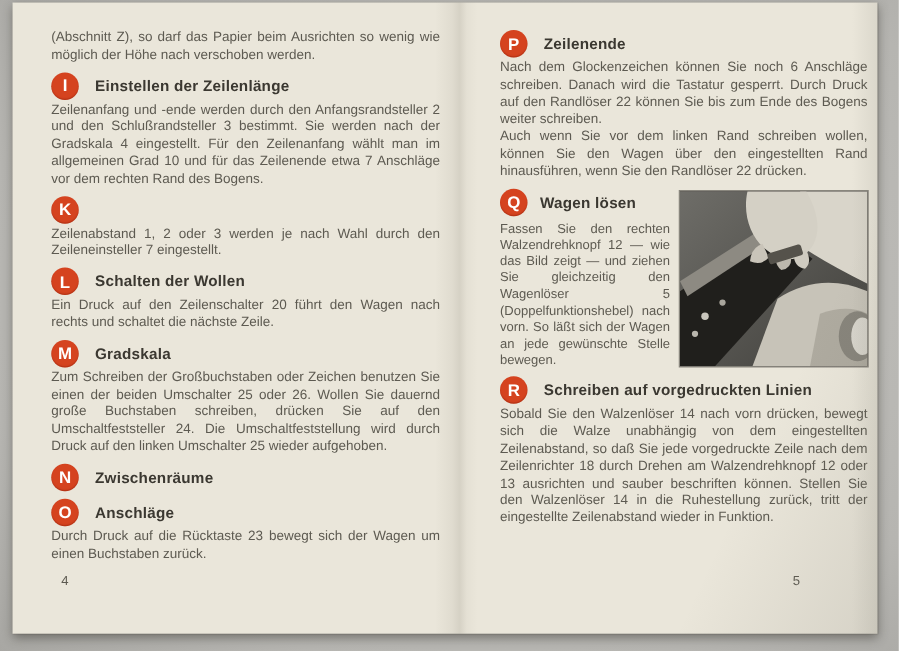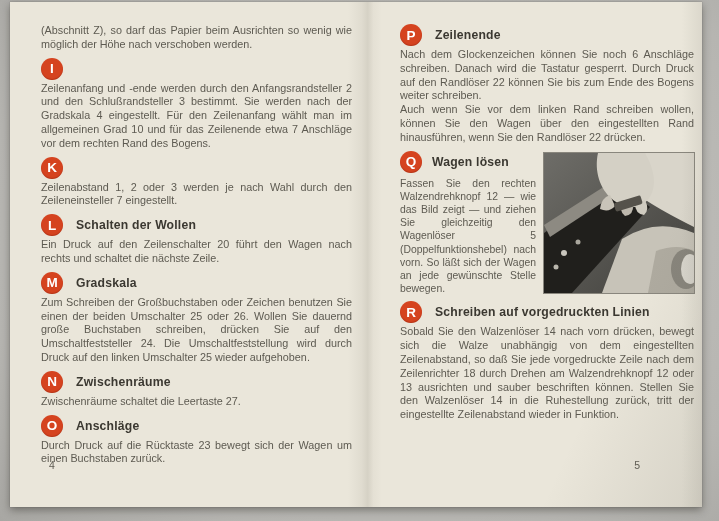--- a/index.html
+++ b/index.html
@@ -66,20 +66,21 @@
 <div class="book">
 
   <div class="page page-left">
     <p class="intro">(Abschnitt Z), so darf das Papier beim Ausrichten so wenig wie möglich der Höhe nach verschoben werden.</p>
 
     <section>
       <div class="sec-head">
         <span class="badge">
             <span>I</span>
           </span>
+        <h3 class="sec-title">Einstellen der Zeilenlänge</h3>
       </div>
       <p class="body">Zeilenanfang und -ende werden durch den Anfangsrandsteller 2 und den Schlußrandsteller 3 bestimmt. Sie werden nach der Gradskala 4 eingestellt. Für den Zeilenanfang wählt man im allgemeinen Grad 10 und für das Zeilenende etwa 7 Anschläge vor dem rechten Rand des Bogens.</p>
     </section>
 
     <section>
       <div class="sec-head">
         <span class="badge">
             <span>K</span>
           </span>
       </div>
@@ -106,21 +107,20 @@
       <p class="body">Zum Schreiben der Großbuchstaben oder Zeichen benutzen Sie einen der beiden Umschalter 25 oder 26. Wollen Sie dauernd große Buchstaben schreiben, drücken Sie auf den Umschaltfeststeller 24. Die Umschaltfeststellung wird durch Druck auf den linken Umschalter 25 wieder aufgehoben.</p>
     </section>
 
     <section>
       <div class="sec-head">
         <span class="badge">
             <span>N</span>
           </span>
         <h3 class="sec-title">Zwischenräume</h3>
       </div>
-      <p class="body">Zwischenräume schaltet die Leertaste 27.</p>
     </section>
 
     <section>
       <div class="sec-head">
         <span class="badge">
             <span>O</span>
           </span>
         <h3 class="sec-title">Anschläge</h3>
       </div>
       <p class="body">Durch Druck auf die Rücktaste 23 bewegt sich der Wagen um einen Buchstaben zurück.</p>

